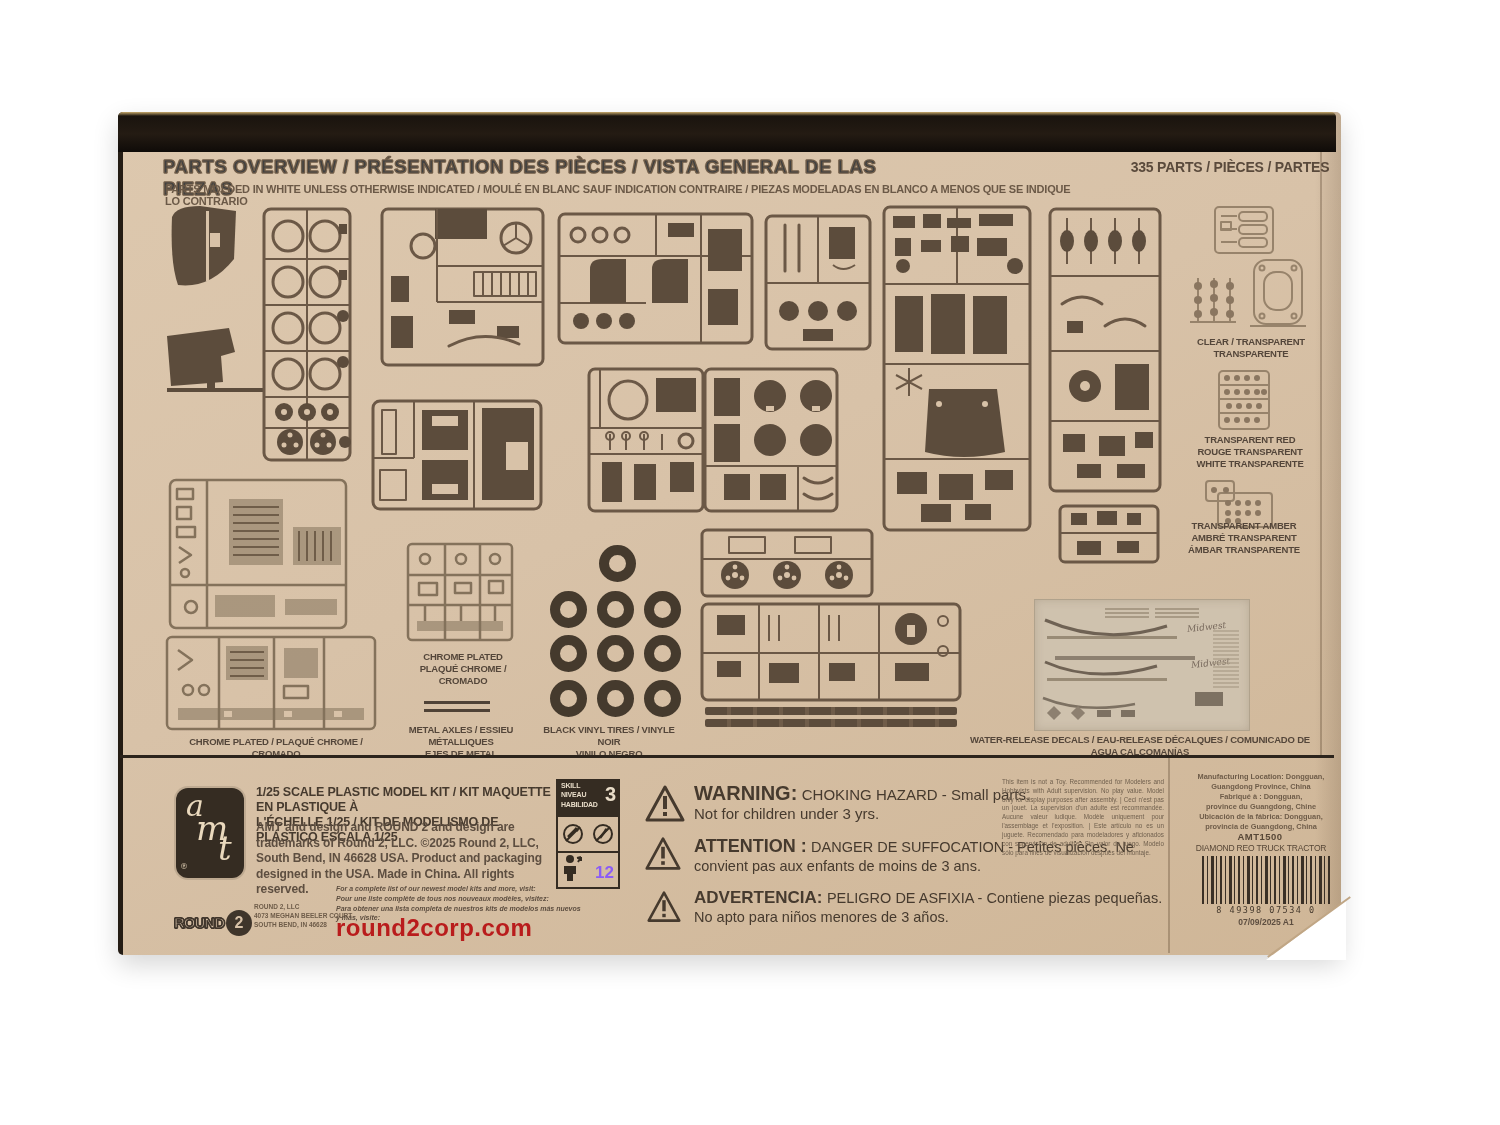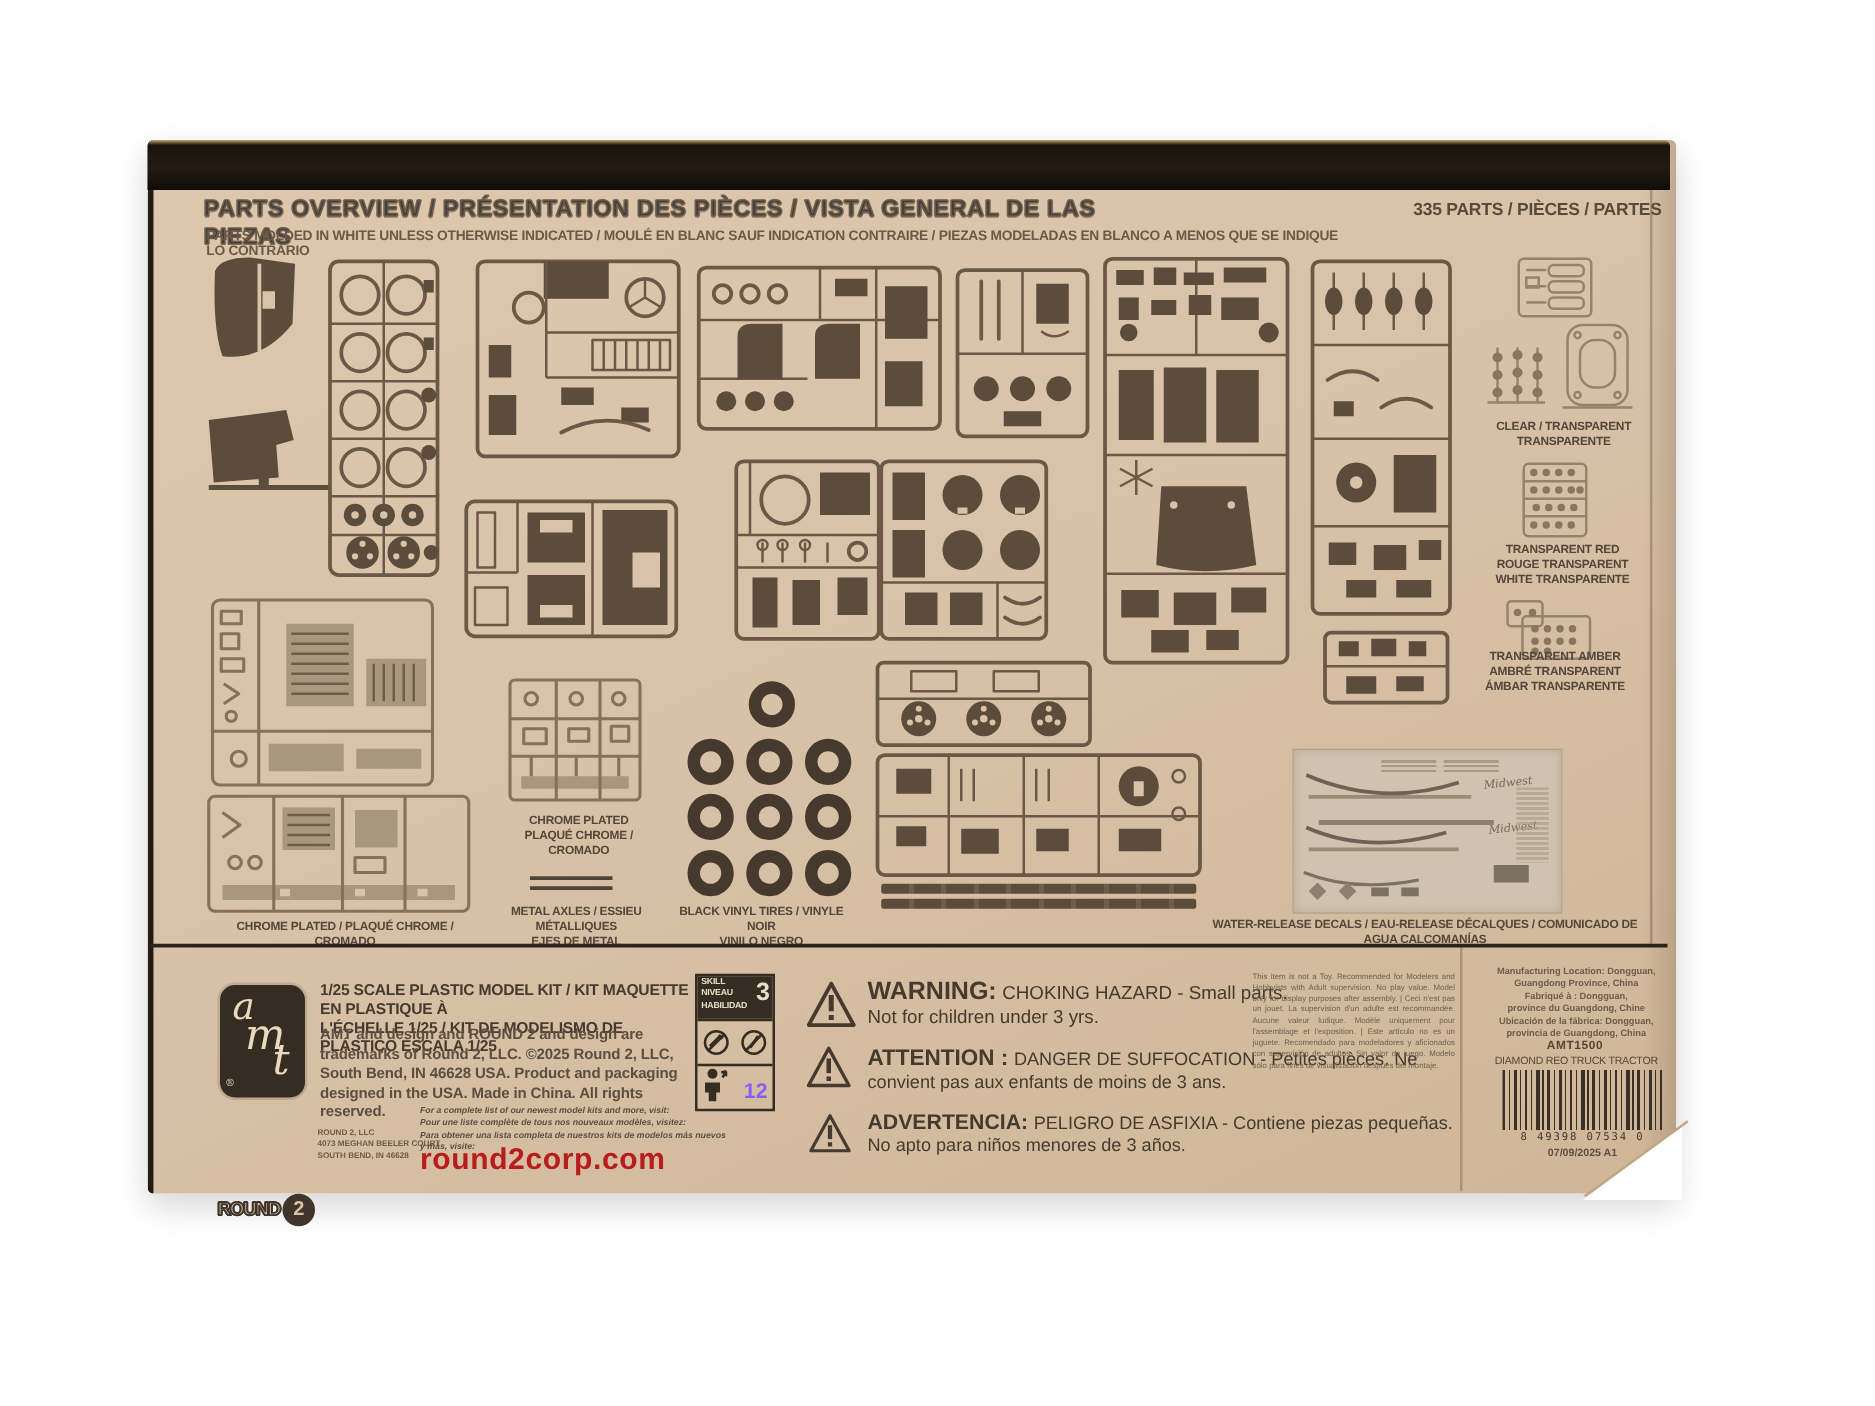--- a/index.html
+++ b/index.html
@@ -569,21 +569,21 @@
 Fabriqué à : Dongguan,
 province du Guangdong, Chine
 Ubicación de la fábrica: Dongguan,
 provincia de Guangdong, China</div>
 <div class="abs sku ctr" style="left:1190px;top:831px;width:140px">AMT1500</div>
 <div class="abs product ctr" style="left:1183px;top:843px;width:156px">DIAMOND REO TRUCK TRACTOR</div>
 <div class="abs barcode" style="left:1202px;top:856px;width:128px;height:48px"></div>
 <div class="abs digits ctr" style="left:1192px;top:905px;width:148px">8 49398 07534 0</div>
 <div class="abs datecode ctr" style="left:1202px;top:917px;width:128px">07/09/2025 A1</div>
 
-<div class="abs" style="left:174px;top:951px;width:84px;height:40px">
+<div class="abs" style="left:174px;top:906px;width:84px;height:40px">
   <span class="r2word" style="position:absolute;left:0;top:8px">ROUND</span>
   <div class="r2circle" style="position:absolute;left:52px;top:4px">2</div>
 </div>
 <div class="abs addr pre" style="left:254px;top:903px;width:120px">ROUND 2, LLC
 4073 MEGHAN BEELER COURT
 SOUTH BEND, IN 46628</div>
 <div class="abs visit pre" style="left:336px;top:884px;width:250px">For a complete list of our newest model kits and more, visit:
 Pour une liste complète de tous nos nouveaux modèles, visitez:
 Para obtener una lista completa de nuestros kits de modelos más nuevos y más, visite:</div>
 <div class="abs website" style="left:336px;top:914px;width:260px">round2corp.com</div>

